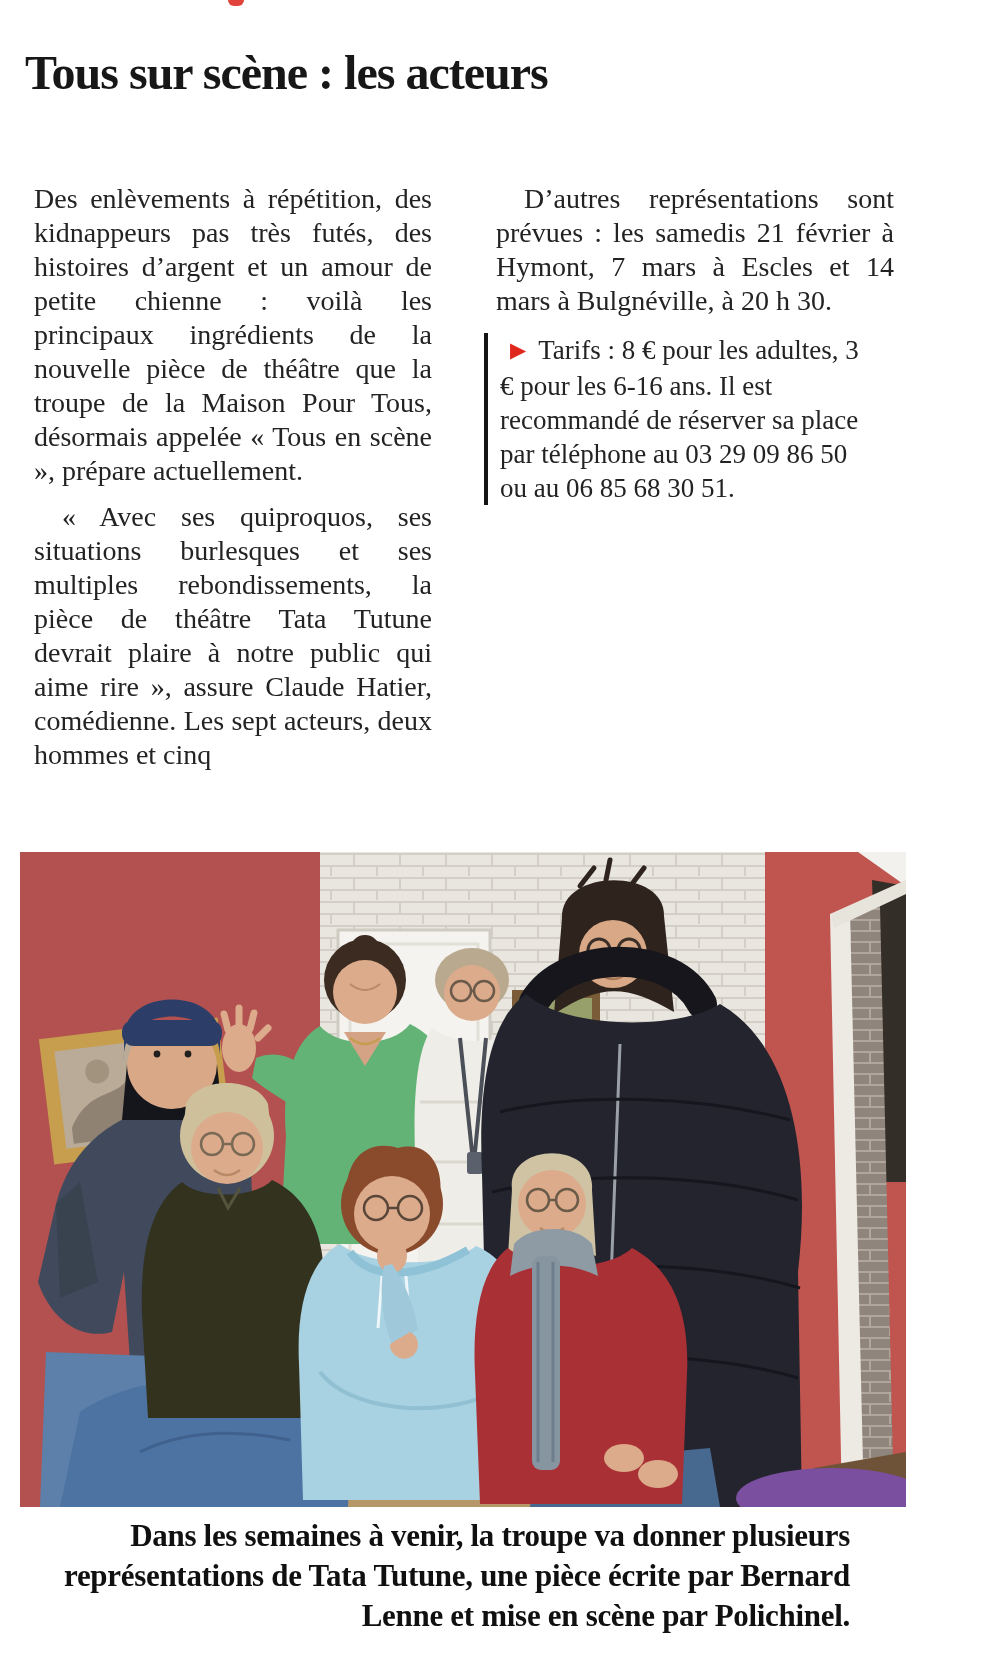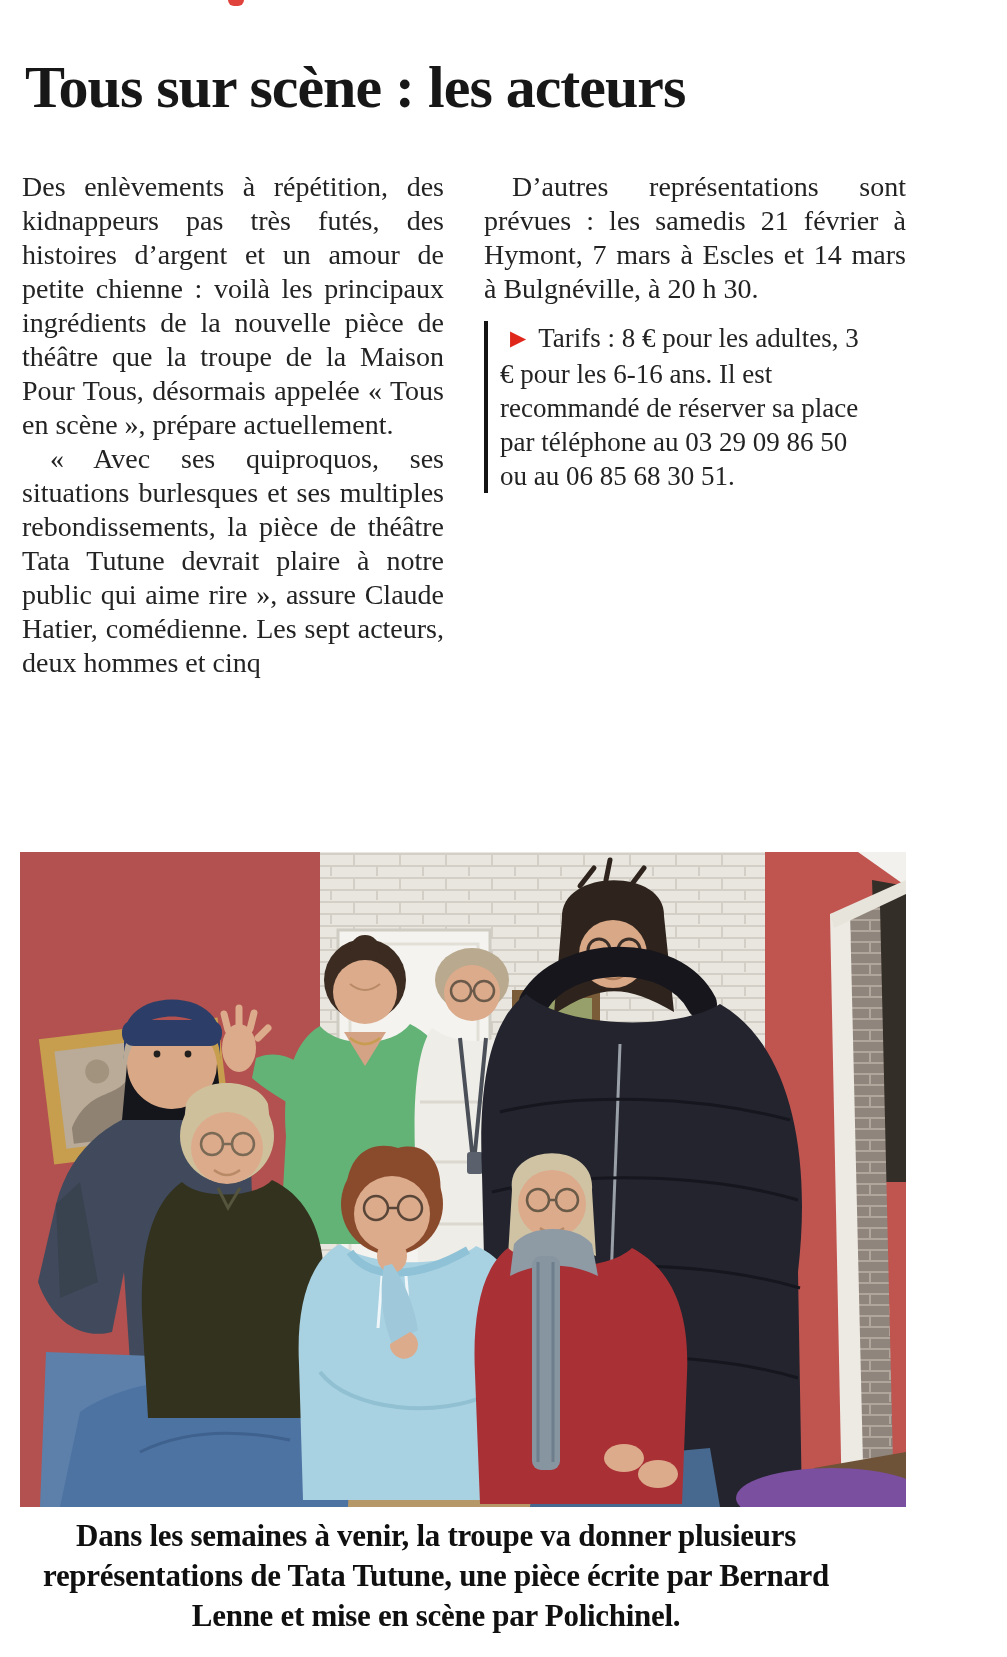--- a/index.html
+++ b/index.html
@@ -6,48 +6,48 @@
   body{
     width:1007px;height:1657px;position:relative;background:#ffffff;
     font-family:"Liberation Serif", serif;color:#232323;overflow:hidden;
   }
   .top-fragment{
     position:absolute;left:228px;top:0;width:16px;height:6px;
     background:#e0423c;border-radius:0 0 8px 8px;
   }
   .headline{
     position:absolute;left:25px;top:16px;width:950px;
-    font-size:60px;font-weight:bold;color:#171717;line-height:1.06;
+    font-size:48px;font-weight:bold;color:#171717;line-height:1.06;
     letter-spacing:-1px;
   }
   .cols{
     position:absolute;left:22px;top:170px;width:884px;
     display:flex;gap:40px;
   }
   .col{width:422px;font-size:28px;line-height:34px;text-align:justify;}
-  .col p{margin:0;}
+  .col p{margin:12px;}
   .col p.indent{text-indent:28px;}
   .italic{}
   .tariffs{
     border-left:4px solid #141414;padding-left:12px;margin-top:15px;
     text-align:left;font-size:27px;line-height:34px;width:370px;
   }
   .tariffs .bullet{
     color:#e0271c;font-size:21px;margin:0 12px 0 10px;
     display:inline-block;transform:translateY(-2px);
     font-family:"DejaVu Sans", sans-serif;
   }
   .photo{
     position:absolute;left:20px;top:852px;width:886px;height:655px;
     background:#b2514f;overflow:hidden;
   }
   .caption{
     position:absolute;left:22px;top:1516px;width:828px;
     font-size:31px;font-weight:bold;line-height:40px;color:#101010;
-    text-align:center;letter-spacing:-0.3px;
+    text-align:right;letter-spacing:-0.3px;
   }
 </style>
 </head>
 <body>
 
 <div class="top-fragment"></div>
 
 <h1 class="headline">
   <div>Tous sur scène : les acteurs</div>
 </h1>

